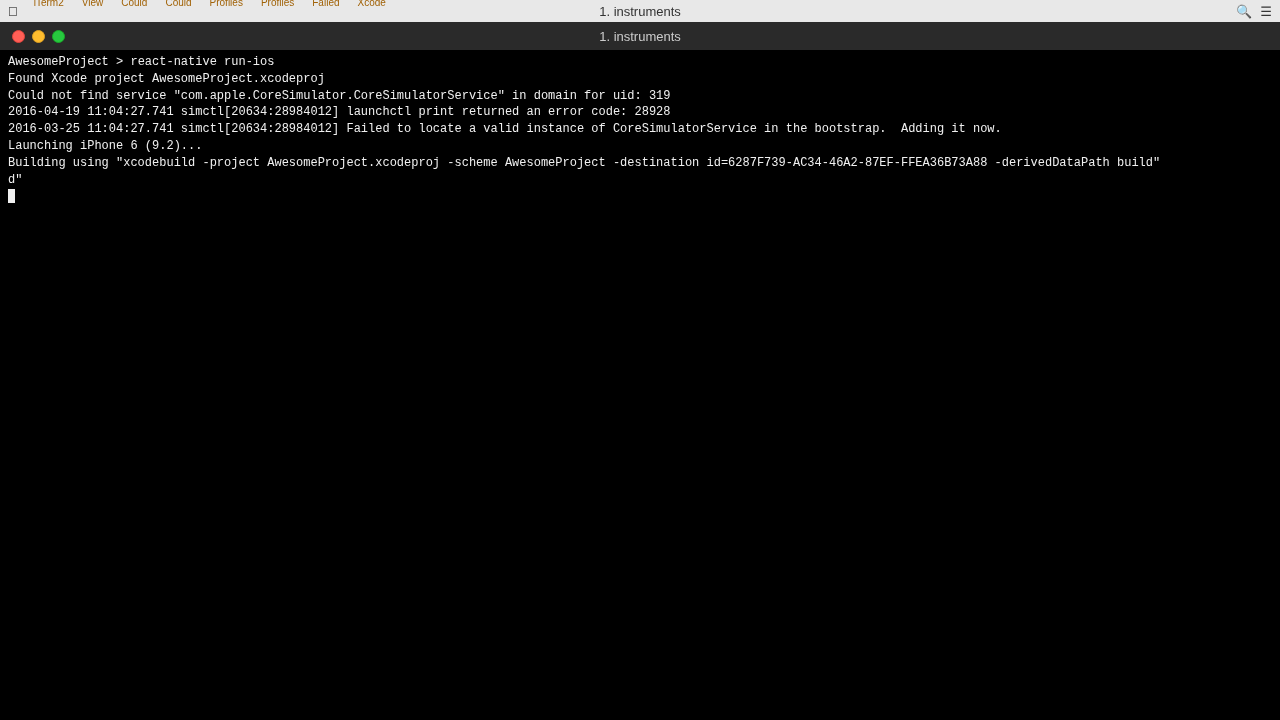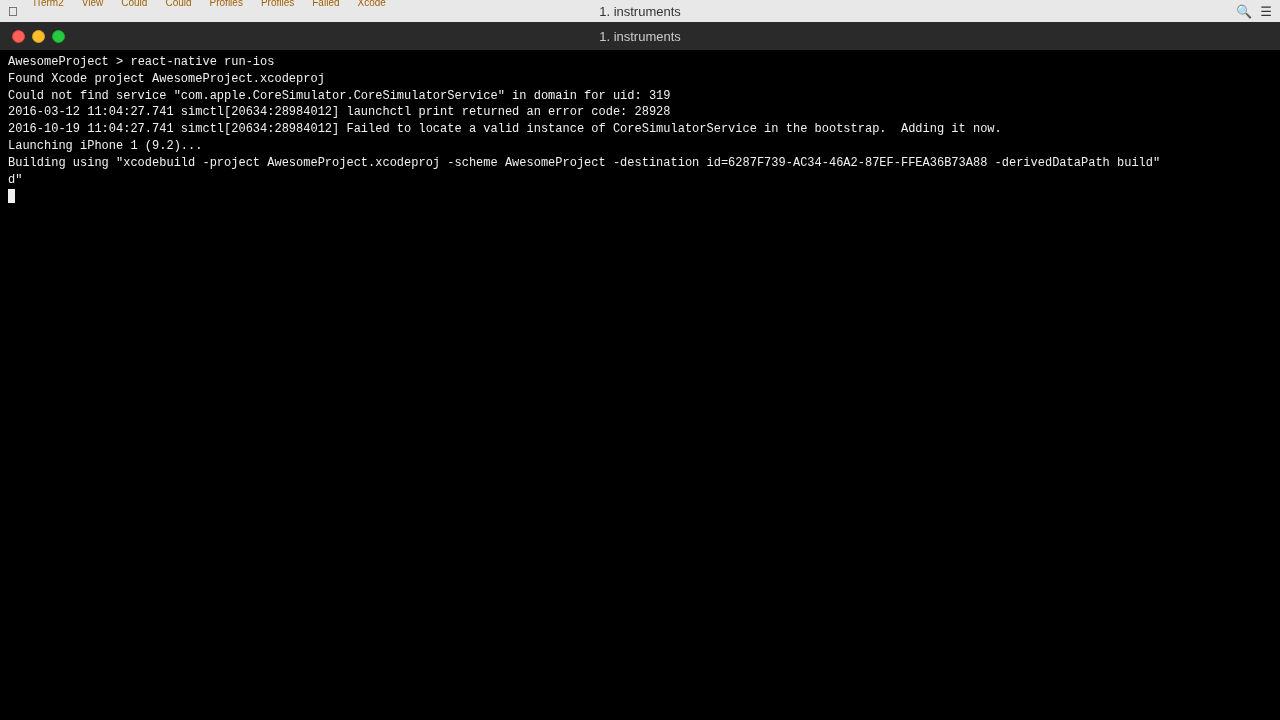--- a/index.html
+++ b/index.html
@@ -182,20 +182,20 @@
       <div class="control-btn control-close"></div>
       <div class="control-btn control-minimize"></div>
       <div class="control-btn control-maximize"></div>
     </div>
     <span class="title-bar-title">1. instruments</span>
   </div>
 
   <div class="terminal-content" id="terminal-output"><span><span>AwesomeProject</span> <span>&gt;</span> <span>react-native run-ios</span></span>
 <span class="terminal-line">Found Xcode project AwesomeProject.xcodeproj</span>
 <span class="terminal-line">Could not find service "com.apple.CoreSimulator.CoreSimulatorService" in domain for uid: 319</span>
-<span class="terminal-line">2016-03-12 11:04:27.741 simctl[20634:28984012] launchctl print returned an error code: 28928</span>
-<span class="terminal-line">2016-10-19 11:04:27.741 simctl[20634:28984012] Failed to locate a valid instance of CoreSimulatorService in the bootstrap.  Adding it now.</span>
-<span class="terminal-line">Launching iPhone 1 (9.2)...</span>
+<span class="terminal-line">2016-04-19 11:04:27.741 simctl[20634:28984012] launchctl print returned an error code: 28928</span>
+<span class="terminal-line">2016-03-25 11:04:27.741 simctl[20634:28984012] Failed to locate a valid instance of CoreSimulatorService in the bootstrap.  Adding it now.</span>
+<span class="terminal-line">Launching iPhone 6 (9.2)...</span>
 <span class="terminal-line">Building using "xcodebuild -project AwesomeProject.xcodeproj -scheme AwesomeProject -destination id=6287F739-AC34-46A2-87EF-FFEA36B73A88 -derivedDataPath build"</span>
 <span class="terminal-line">d"</span>
 <span class="cursor"></span></div>
 
 </div>
 
 </body></html>

